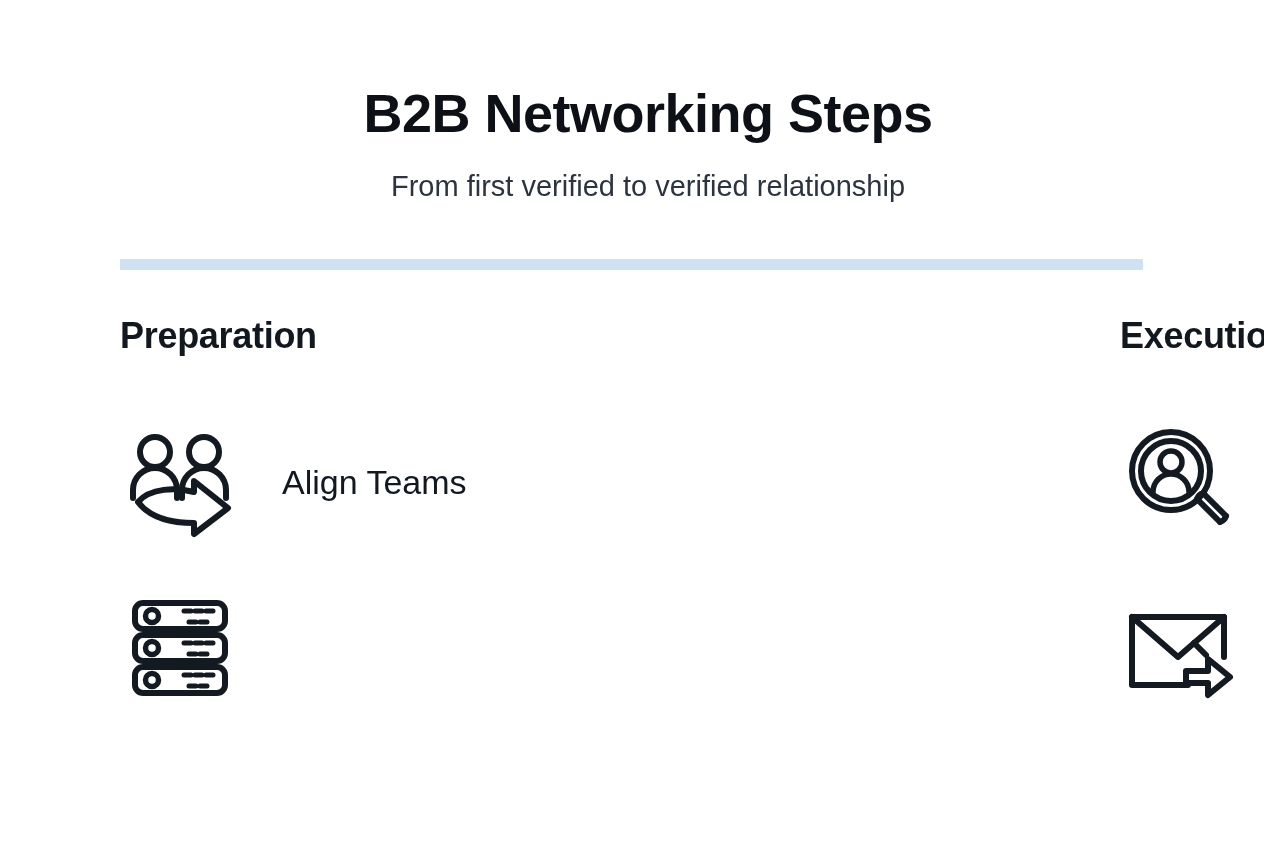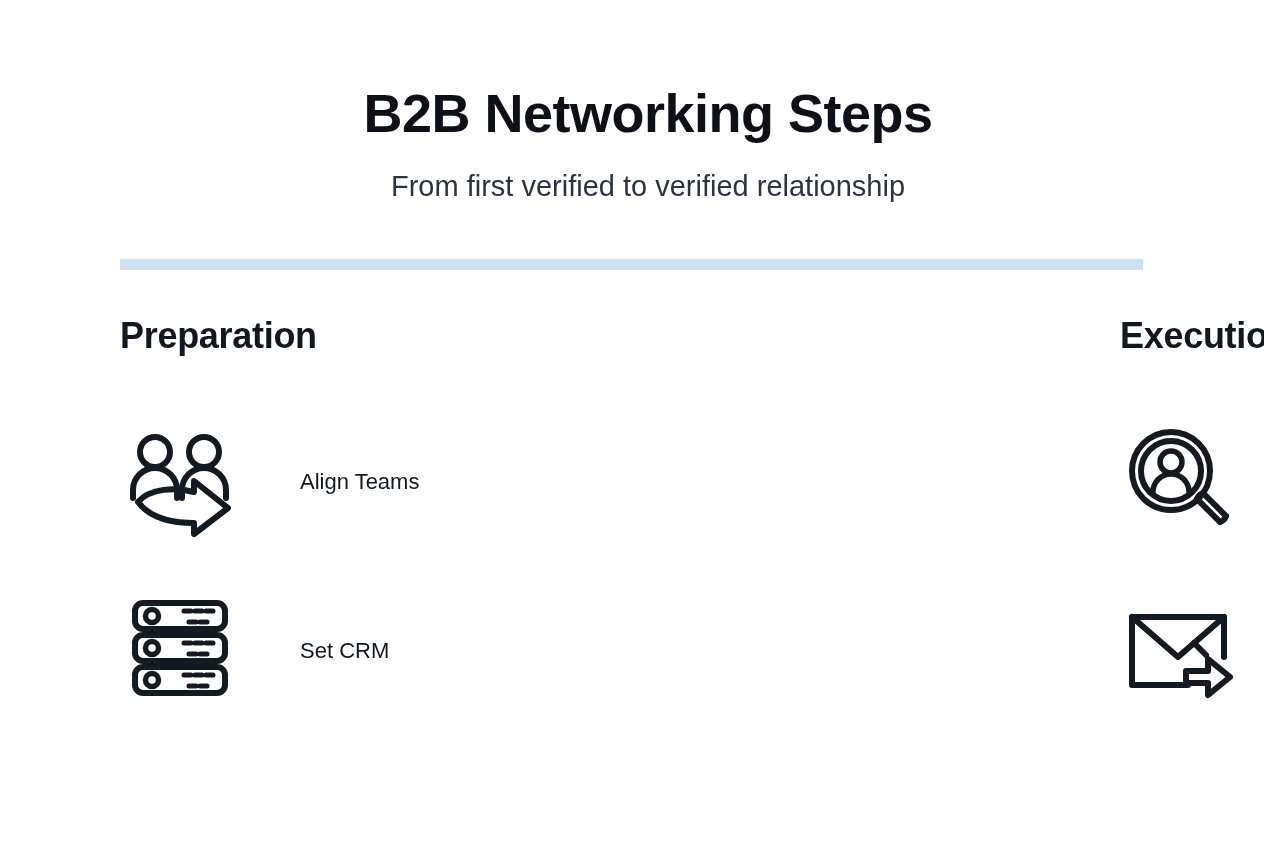--- a/index.html
+++ b/index.html
@@ -98,25 +98,25 @@
     display: flex;
     align-items: center;
     justify-content: center;
   }
   .item-icon svg {
     display: block;
     width: 112px;
     height: 112px;
   }
   .item-label {
-    font-size: 22px;
+    font-size: 34px;
     font-weight: 400;
     color: #111820;
     line-height: 1.2;
-    margin-left: 60px;
+    margin-left: 42px;
     white-space: nowrap;
   }
 </style>
 </head>
 <body>
 
 <div class="slide">
 
   <div class="header">
     <h1 class="title">B2B Networking Steps</h1>
@@ -163,21 +163,20 @@
               <circle cx="28" cy="53" r="6.5" stroke="#141a21" stroke-width="5.5"></circle>
               <path d="M60 48 h7 M71 48 h7 M82 48 h7" stroke="#141a21" stroke-width="5" stroke-linecap="round"></path>
               <path d="M65 59 h7 M76 59 h7" stroke="#141a21" stroke-width="5" stroke-linecap="round"></path>
 
               <rect x="11" y="72" width="90" height="26" rx="8" stroke="#141a21" stroke-width="6"></rect>
               <circle cx="28" cy="85" r="6.5" stroke="#141a21" stroke-width="5.5"></circle>
               <path d="M60 80 h7 M71 80 h7 M82 80 h7" stroke="#141a21" stroke-width="5" stroke-linecap="round"></path>
               <path d="M65 91 h7 M76 91 h7" stroke="#141a21" stroke-width="5" stroke-linecap="round"></path>
             </svg>
           </span>
-          <span class="item-label">Set CRM</span>
         </div>
 
       </div>
     </div>
 
     <div class="column right">
       <h2 class="section-heading">Execution</h2>
 
       <div class="item-list">
 

